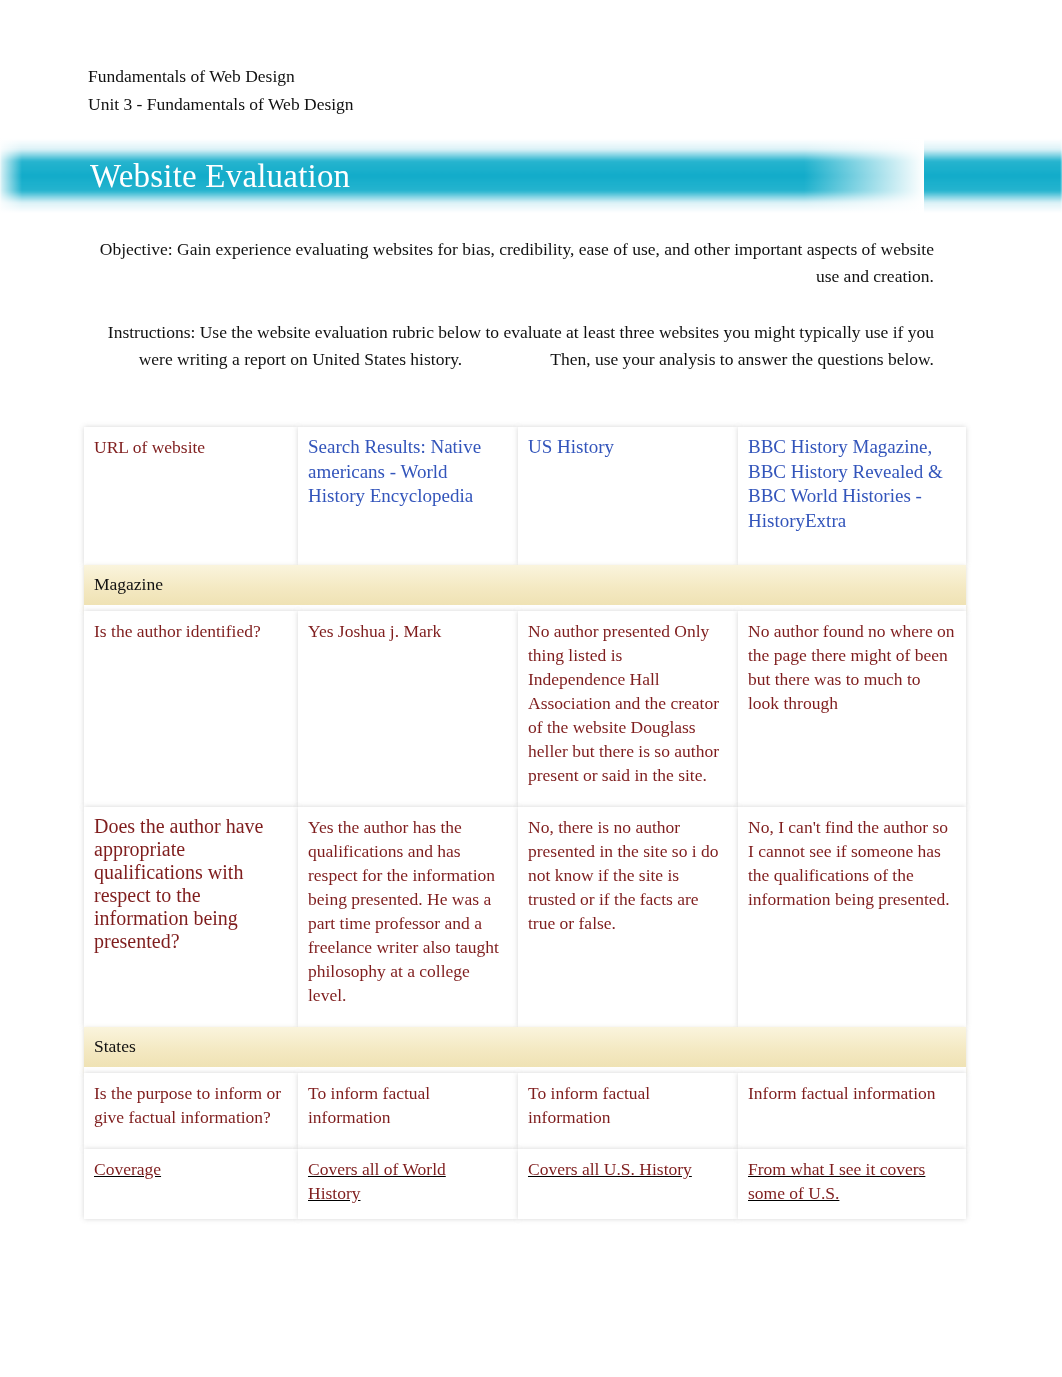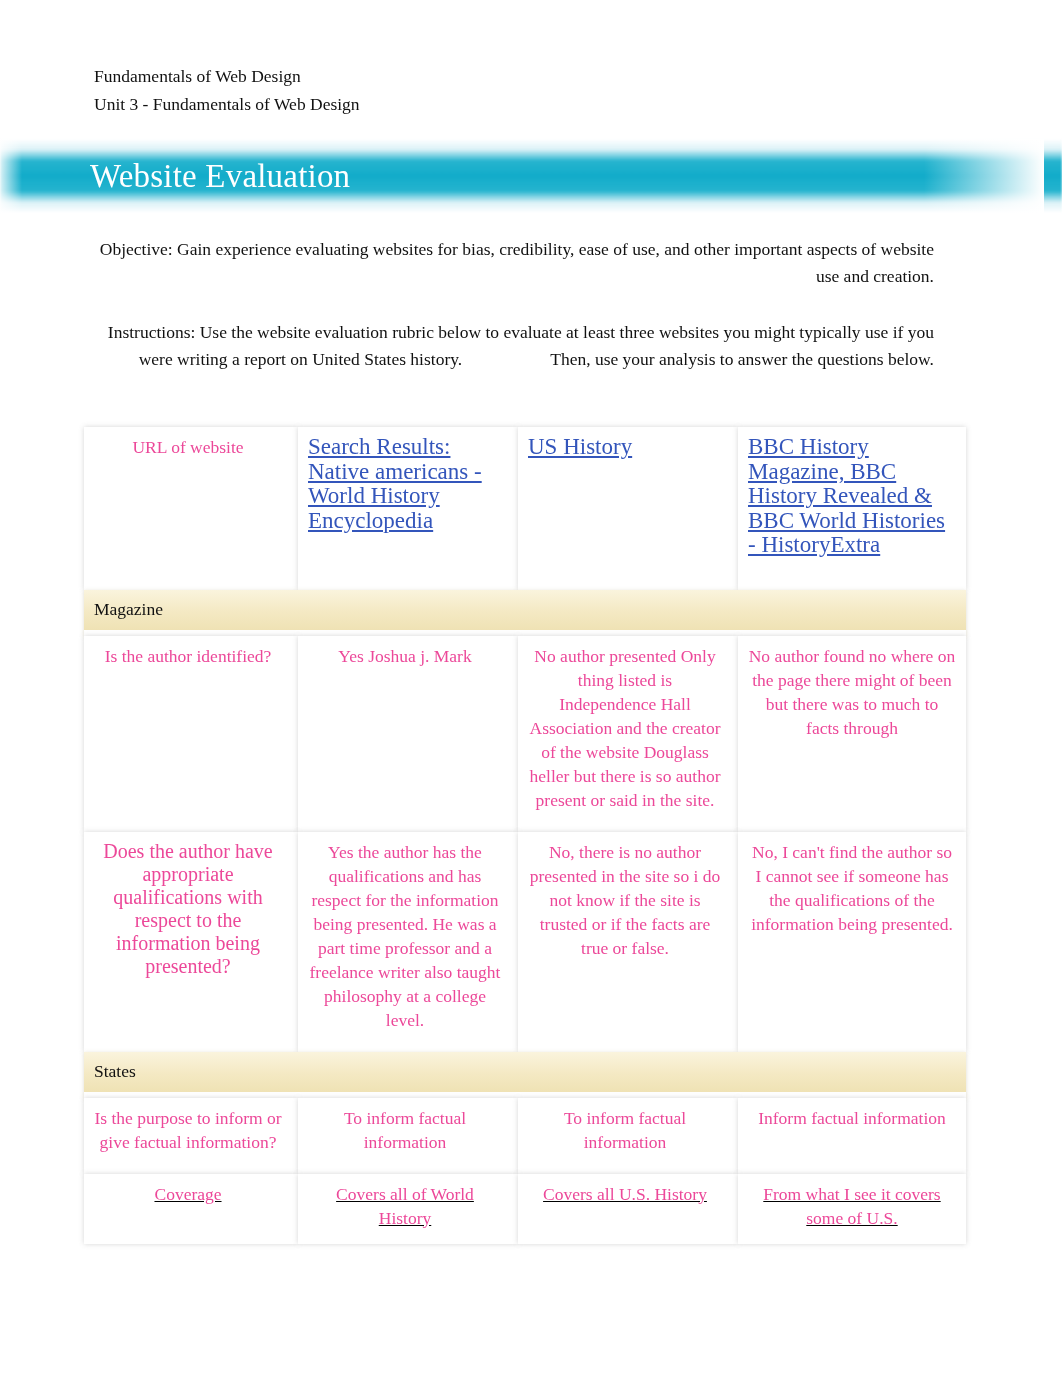--- a/index.html
+++ b/index.html
@@ -12,37 +12,37 @@
     height: 1377px;
     position: relative;
     font-family: "Liberation Serif", "DejaVu Serif", serif;
     color: #000000;
     overflow: hidden;
   }
 
   
   .doc-header {
     position: absolute;
-    left: 94px;
+    left: 88px;
     top: 62px;
     width: 800px;
   }
   .doc-header .line {
     font-size: 17.5px;
     line-height: 28px;
     color: #111;
     white-space: nowrap;
   }
 
   
   .banner-wrap {
     position: absolute;
     left: 0;
     top: 139px;
-    width: 1044px;
+    width: 924px;
     height: 74px;
   }
   .banner-glow {
     position: absolute;
     left: 0;
     top: 0;
     width: 1062px;
     height: 74px;
     background:
       linear-gradient(to bottom,
@@ -120,32 +120,30 @@
   .rubric tr:last-child td { border-bottom: 0; text-decoration: underline; }
 
   .col1 { width: 214px; }
   .col2 { width: 220px; }
   .col3 { width: 220px; }
   .col4 { width: 228px; }
 
   .cell-txt {
     font-size: 17.5px;
     line-height: 24px;
-    color: #ec4899;
-    text-align: center;
+    color: #7f1d1d;
   }
   .cell-txt.small {
     font-size: 20px;
     line-height: 23px;
   }
   .link-txt {
-    font-size: 23px;
+    font-size: 19px;
     line-height: 24.5px;
     color: #3355bb;
-    text-decoration: underline;
   }
 
   
   tr.section td {
     background: linear-gradient(to bottom, #faf4dd 0%, #f4e9c3 55%, #efe2b4 100%);
     padding: 6px 10px 8px 10px;
     border-right: 0;
     box-shadow: 0 1px 4px rgba(160,150,110,0.35);
   }
   tr.section .sec-label {
@@ -211,21 +209,21 @@
         <td>
           <div class="cell-txt">Is the author identified?</div>
         </td>
         <td>
           <div class="cell-txt">Yes Joshua j. Mark</div>
         </td>
         <td>
           <div class="cell-txt">No author presented Only thing listed is Independence Hall Association and the creator of the website Douglass heller but there is so author present or said in the site.</div>
         </td>
         <td>
-          <div class="cell-txt">No author found no where on the page there might of been but there was to much to facts through</div>
+          <div class="cell-txt">No author found no where on the page there might of been but there was to much to look through</div>
         </td>
       </tr>
 
       <tr>
         <td>
           <div class="cell-txt small">Does the author have appropriate qualifications with respect to the information being presented?</div>
         </td>
         <td>
           <div class="cell-txt">Yes the author has the qualifications and has respect for the information being presented. He was a part time professor and a freelance writer also taught philosophy at a college level.</div>
         </td>

